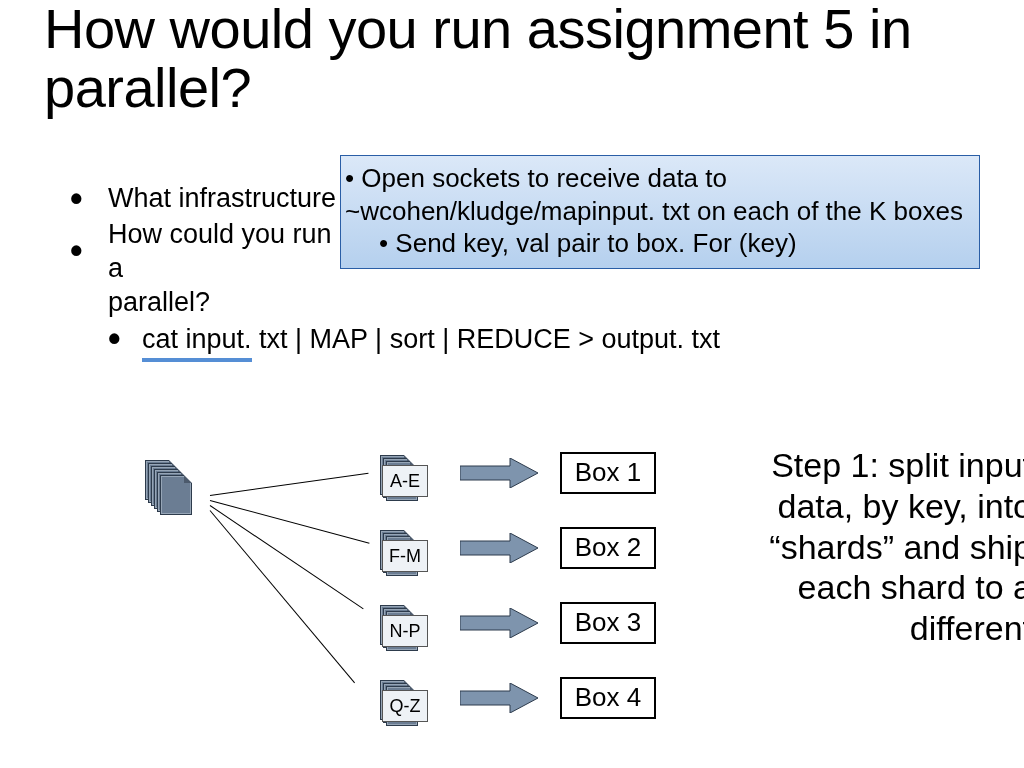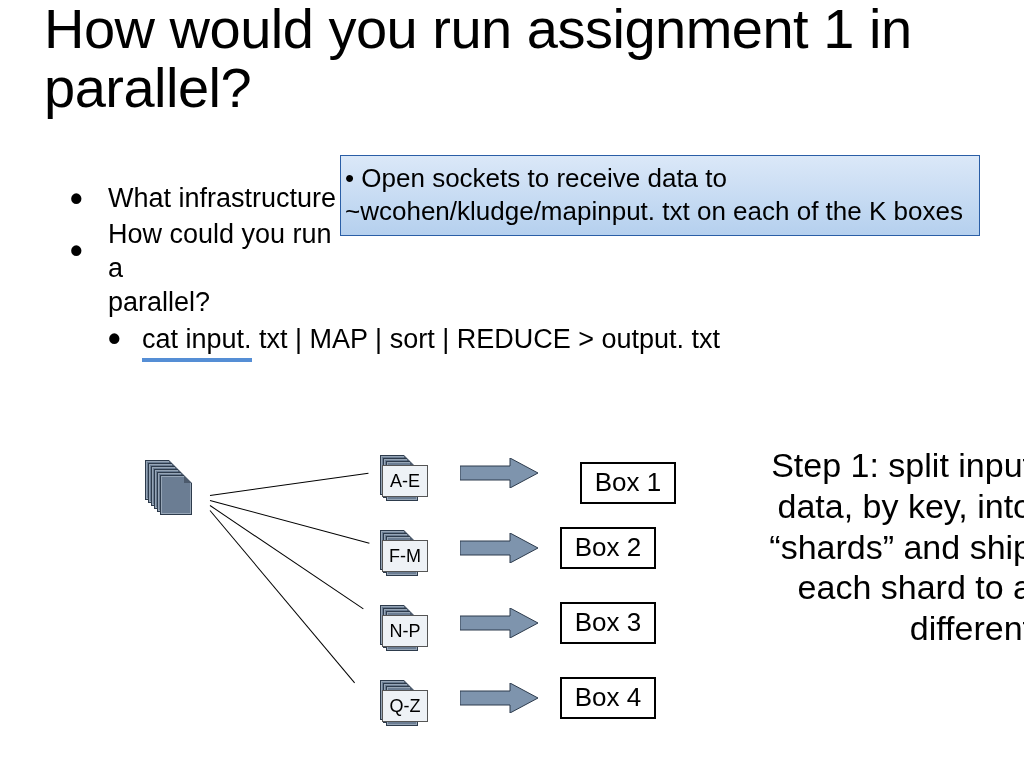--- a/index.html
+++ b/index.html
@@ -202,36 +202,37 @@
     font-size: 34px;
     line-height: 1.2;
     text-align: right;
   }
 </style>
 </head>
 <body>
 
 <div class="slide">
 
-  <div class="title">How would you run assignment 1 in parallel?</div>
+  <div class="title">How would you run assignment 5 in parallel?</div>
 
   <div class="bullets">
     <div class="b1-dot">•</div>
     <div class="b1-text">What infrastructure w</div>
 
     <div class="b2-dot">•</div>
     <div class="b2-text">How could you run a&nbsp;&nbsp;&nbsp;&nbsp;&nbsp;&nbsp;&nbsp;&nbsp;&nbsp;&nbsp;&nbsp;&nbsp;&nbsp;&nbsp;&nbsp;&nbsp;&nbsp;&nbsp;&nbsp;&nbsp;&nbsp;&nbsp;&nbsp;&nbsp;&nbsp;&nbsp;&nbsp;&nbsp;&nbsp;&nbsp;&nbsp;&nbsp;&nbsp; parallel?</div>
 
     <div class="b3-dot">•</div>
     <div class="b3-text">cat input. txt | MAP | sort | REDUCE &gt; output. txt</div>
     <div class="underline"></div>
   </div>
 
   <div class="note">
     <span class="n-line"> • Open sockets to receive data to ~wcohen/kludge/mapinput. txt on each of the K boxes</span>
+    <span class="n-sub"> • Send key, val pair to box. For (key)</span>
   </div>
 
   <div class="diagram">
 
     <div class="stack deep bigstack">
       <div class="sheet s1"></div>
         <div class="sheet s2"></div>
         <div class="sheet s3"></div>
       <div class="sheet s4"></div>
         <div class="sheet s5"></div>
@@ -293,21 +294,21 @@
       <svg viewBox="0 0 78 30">
           <polygon points="0,8 50,8 50,0 78,15 50,30 50,22 0,22" fill="#7e94ad" stroke="#2d3b4c" stroke-width="1"></polygon>
         </svg>
     </div>
     <div class="blockarrow" style="top:243px;">
       <svg viewBox="0 0 78 30">
           <polygon points="0,8 50,8 50,0 78,15 50,30 50,22 0,22" fill="#7e94ad" stroke="#2d3b4c" stroke-width="1"></polygon>
         </svg>
     </div>
 
-    <div class="box" style="top:22px;margin-left:20px;">Box 1</div>
+    <div class="box" style="top:12px;">Box 1</div>
     <div class="box" style="top:87px;">Box 2</div>
     <div class="box" style="top:162px;">Box 3</div>
     <div class="box" style="top:237px;">Box 4</div>
 
     <div class="step-text">Step 1: split input data, by key, into “shards” and ship each shard to a different</div>
   </div>
 
 </div>
 
 </body></html>

